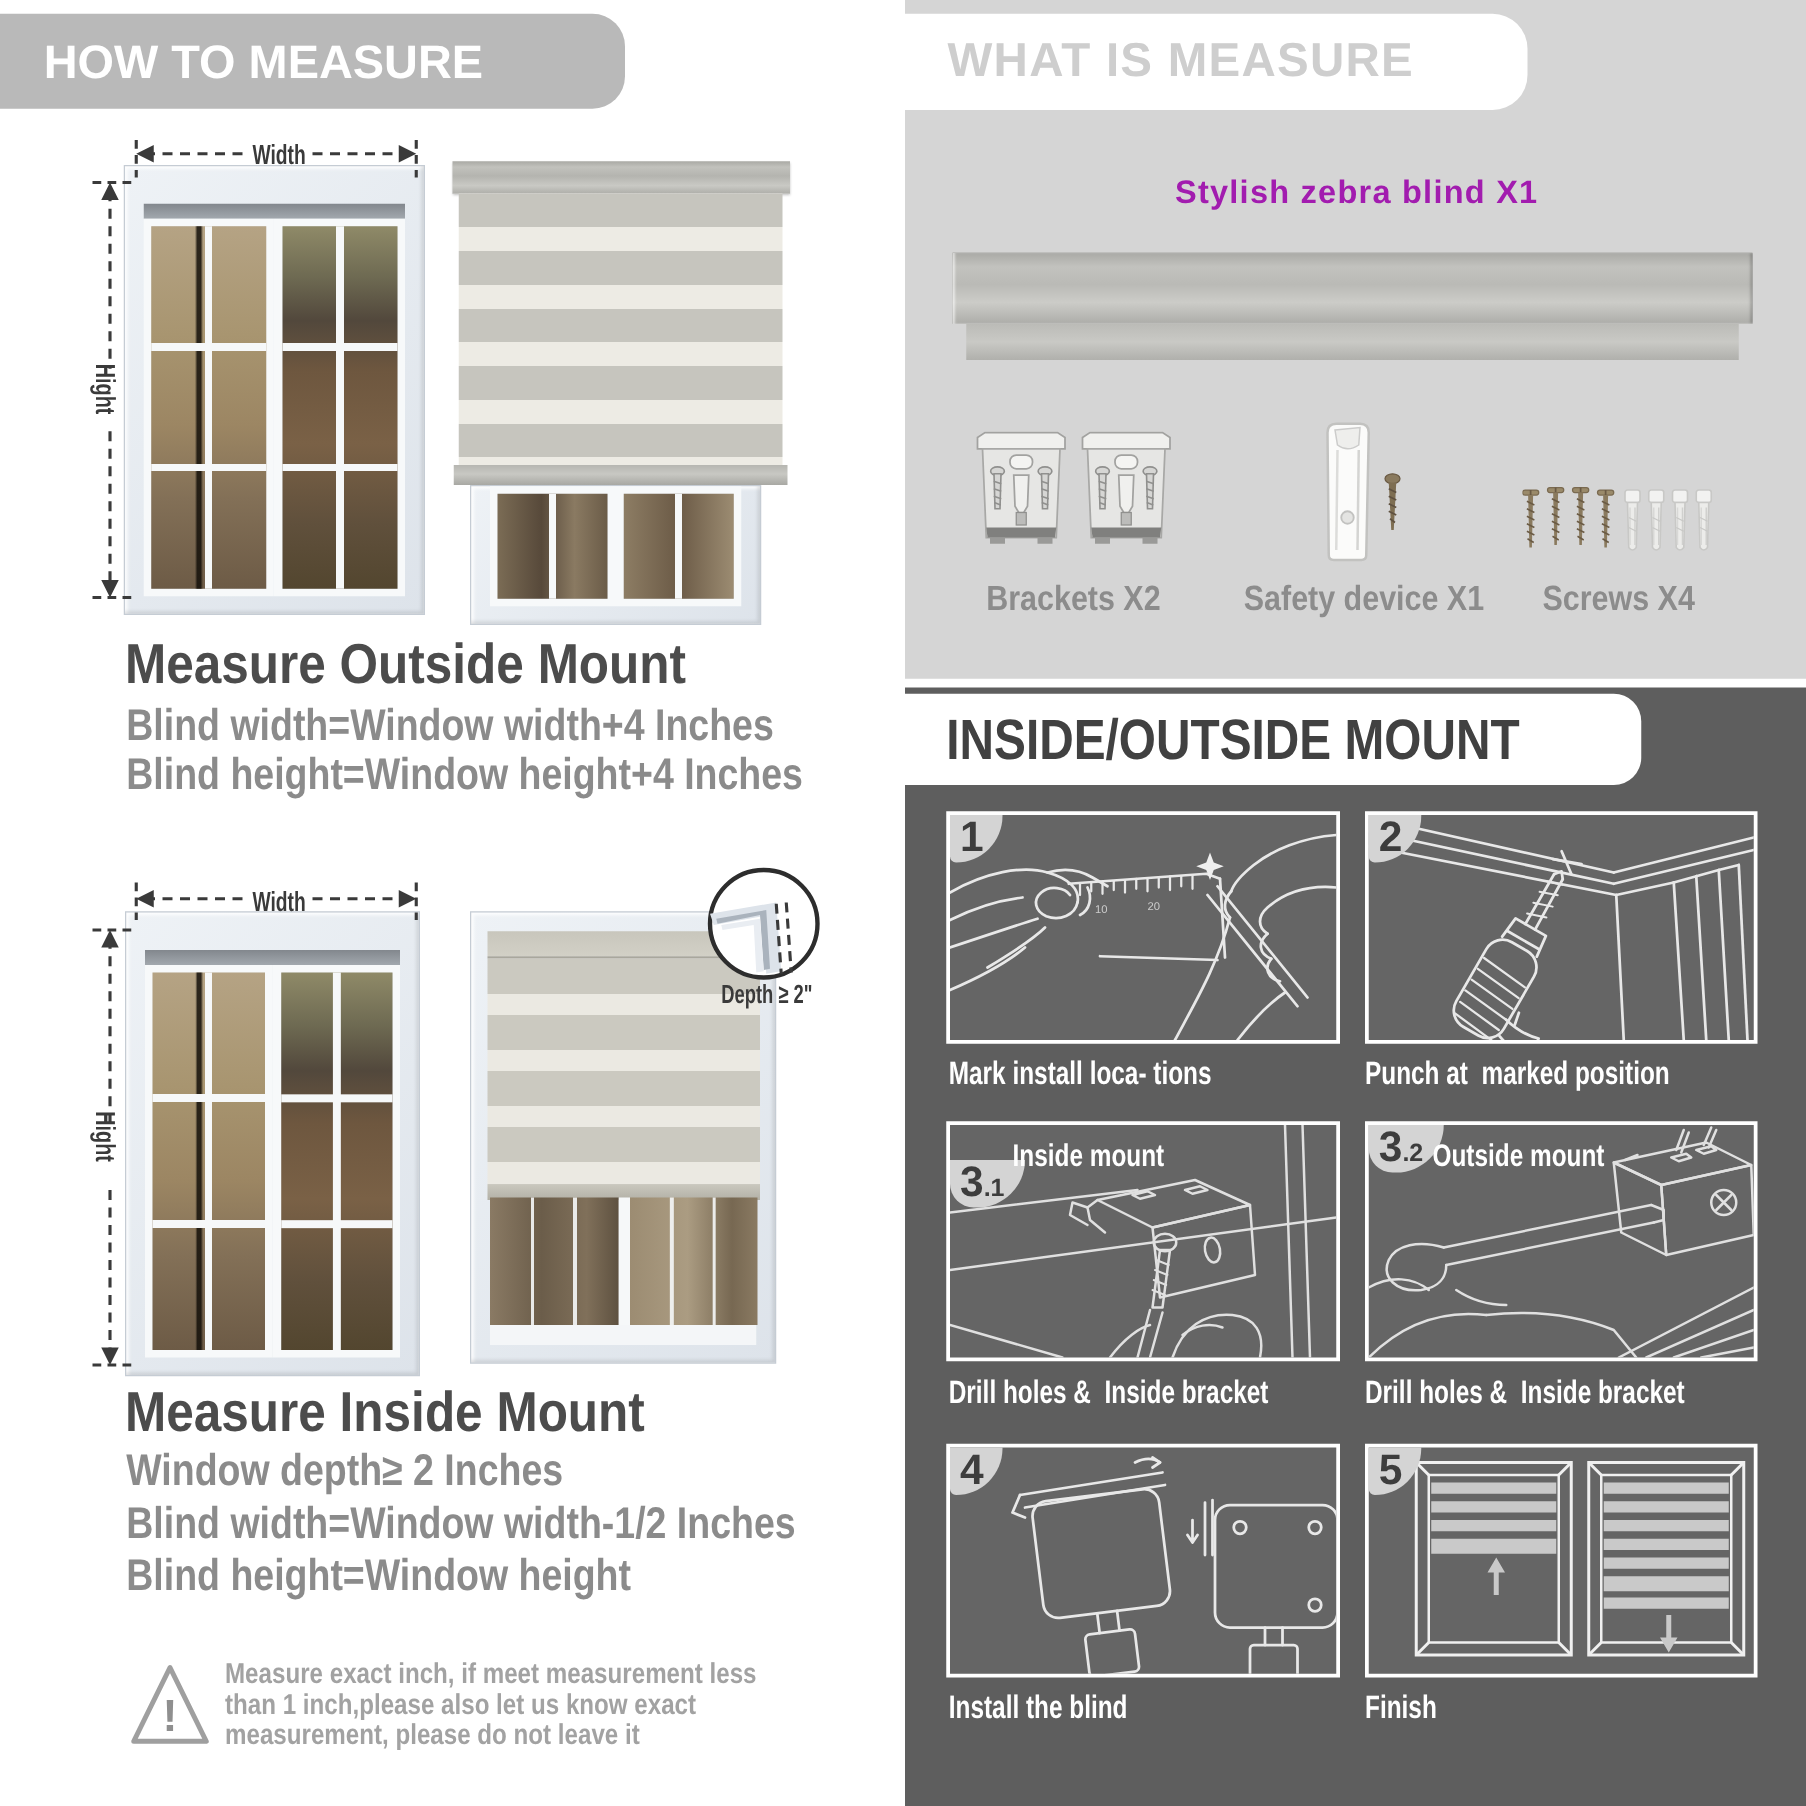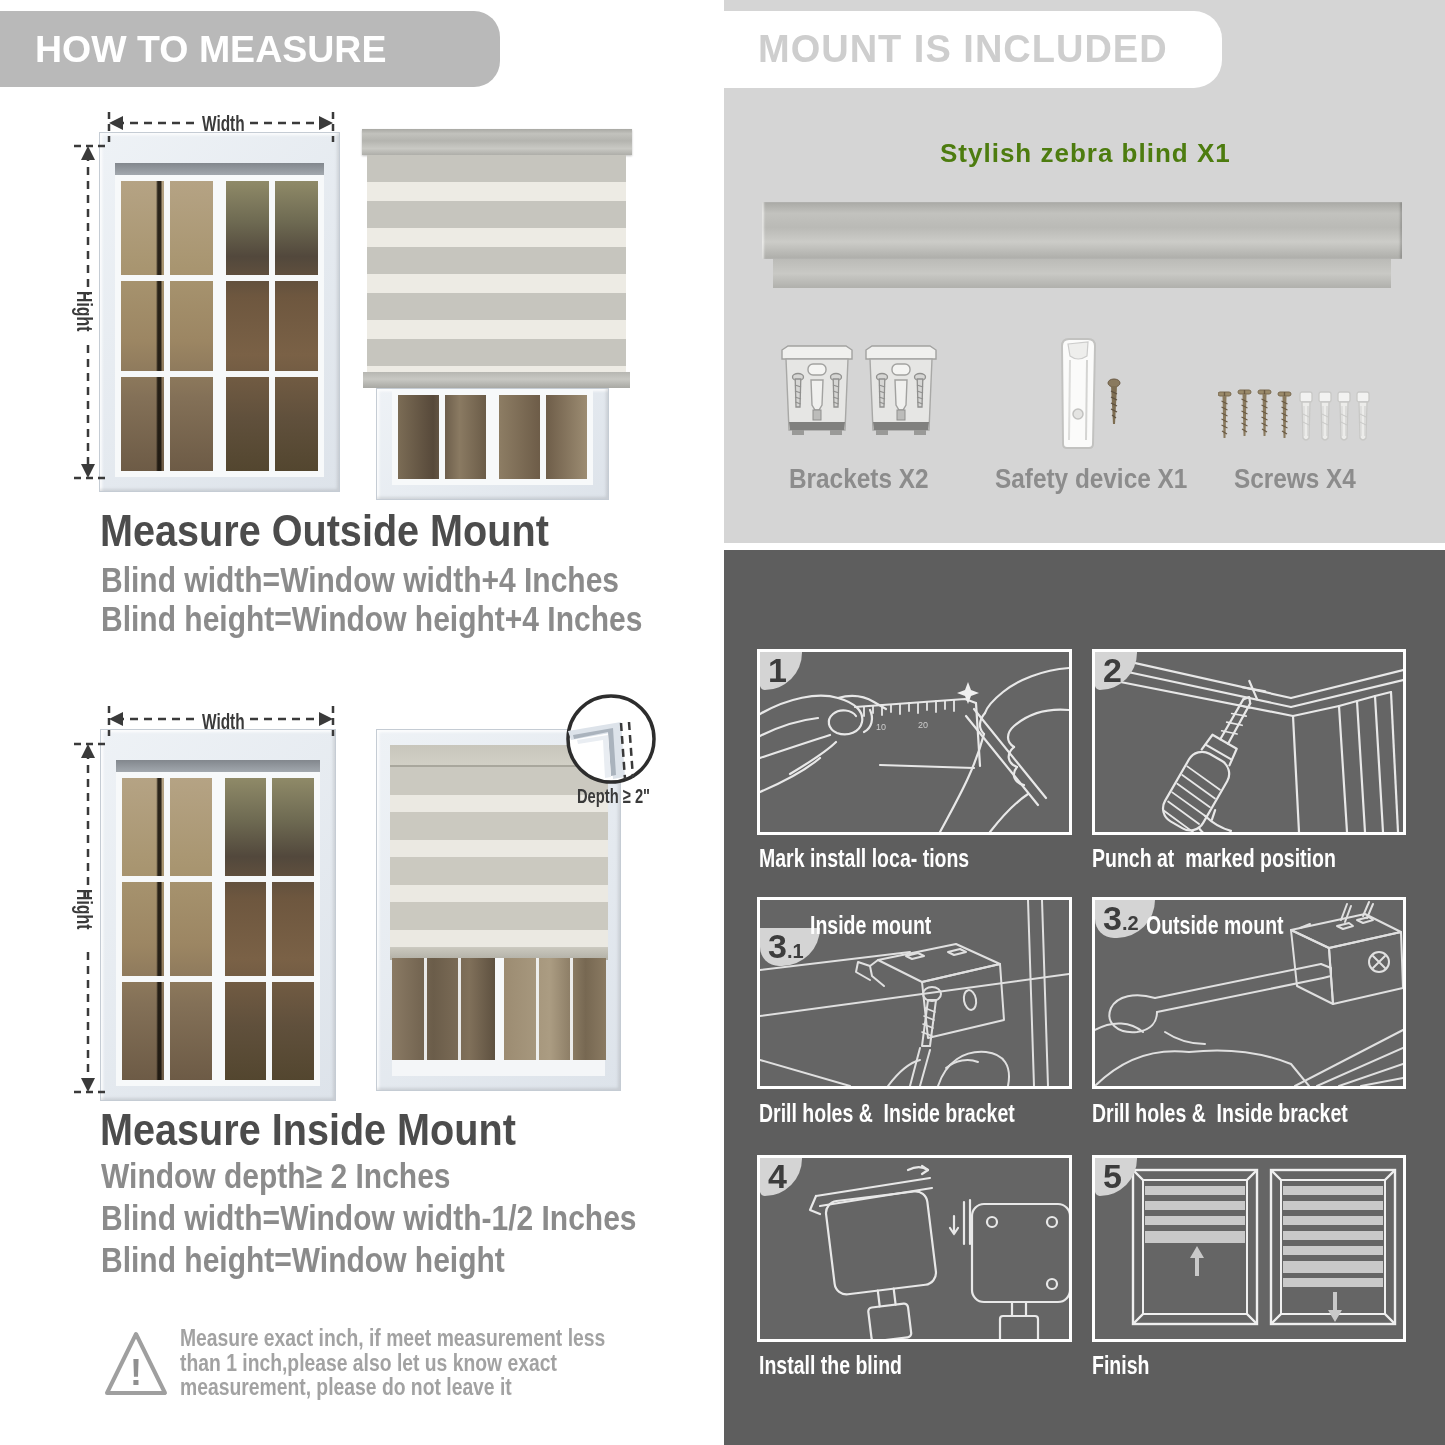--- a/index.html
+++ b/index.html
@@ -58,21 +58,22 @@
 .plabel { position:absolute; color:#fff; font-weight:bold; font-size:25px; transform:scaleX(0.78); transform-origin:left top; white-space:nowrap; }
 </style>
 </head>
 <body>
 <div id="page">
 
   <div class="abs" id="col-right-top"></div>
   <div class="abs" id="col-right-bot"></div>
 
   <div class="abs" id="hdr-left">HOW TO MEASURE</div>
-  <div class="abs" id="hdr-right">MOUNT IS INCLUDED</div>
+  <div class="abs" id="hdr-right">WHAT IS MEASURE</div>
+  <div class="abs" id="hdr-mount"><span>INSIDE/OUTSIDE MOUNT</span></div>
 
   <div class="pwin" style="left:99px; top:132px; width:241px; height:360px;">
     <div class="topdark"></div>
     <div class="sashes">
       <div class="sash">
           <div class="glass glassL"></div>
         </div>
       <div class="sash">
           <div class="glass glassR"></div>
         </div>
@@ -179,21 +180,21 @@
   <div class="abs body-line" style="left:101px; top:1156px;">Window depth≥ 2 Inches</div>
   <div class="abs body-line" style="left:101px; top:1198px;">Blind width=Window width-1/2 Inches</div>
   <div class="abs body-line" style="left:101px; top:1240px;">Blind height=Window height</div>
 
   <svg class="abs" style="left:102px; top:1329px;" width="68" height="68" viewBox="0 0 68 68">
     <path d="M34,5 L63,64 L5,64 Z" fill="none" stroke="#9f9f9f" stroke-width="4" stroke-linejoin="round"></path>
     <text x="34" y="56" text-anchor="middle" font-family="Liberation Sans, sans-serif" font-weight="bold" font-size="36" fill="#8f8f8f">!</text>
   </svg>
   <div class="abs" style="left:180px; top:1326px; color:#a2a2a2; font-weight:bold; font-size:23px; line-height:24.5px; transform:scaleX(0.84); transform-origin:left top; white-space:nowrap;">Measure exact inch, if meet measurement less<br>than 1 inch,please also let us know exact<br>measurement, please do not leave it</div>
 
-  <div class="abs" style="left:940px; top:138px; color:#4d7c0f; font-weight:bold; font-size:26px; letter-spacing:1px; white-space:nowrap;">Stylish zebra blind X1</div>
+  <div class="abs" style="left:940px; top:138px; color:#a21caf; font-weight:bold; font-size:26px; letter-spacing:1px; white-space:nowrap;">Stylish zebra blind X1</div>
   <div class="abs" style="left:762px; top:202px; width:640px; height:57px; background:linear-gradient(180deg,#a9a9a5 0%, #c2c2be 20%, #babab6 45%, #ccccc8 70%, #adadA9 100%); box-shadow:inset 2px 0 2px rgba(255,255,255,0.6), inset -2px 0 2px rgba(0,0,0,0.18);"></div>
   <div class="abs" style="left:773px; top:259px; width:618px; height:29px; background:linear-gradient(180deg,#bbbbb7 0%, #c9c9c5 50%, #b0b0ac 100%);"></div>
 
   <svg class="abs" style="left:780px; top:345px;" width="160" height="96" viewBox="0 0 160 96">
     <defs>
       <g id="brk">
         <path d="M2,5 L8,1 L66,1 L72,5 L72,14 L2,14 Z" fill="#f0f0ee" stroke="#a2a2a0" stroke-width="1.4"></path>
         <path d="M6,14 L68,14 L65,85 L9,85 Z" fill="#e6e6e4" stroke="#a8a8a6" stroke-width="1.4"></path>
         <rect x="28" y="19" width="18" height="11" rx="5" fill="#f4f4f2" stroke="#a2a2a0" stroke-width="1.4"></rect>
         <path d="M31,35 L43,35 L42,60 L39,65 L35,65 L32,60 Z" fill="#f0f0ee" stroke="#a2a2a0" stroke-width="1.4"></path>

